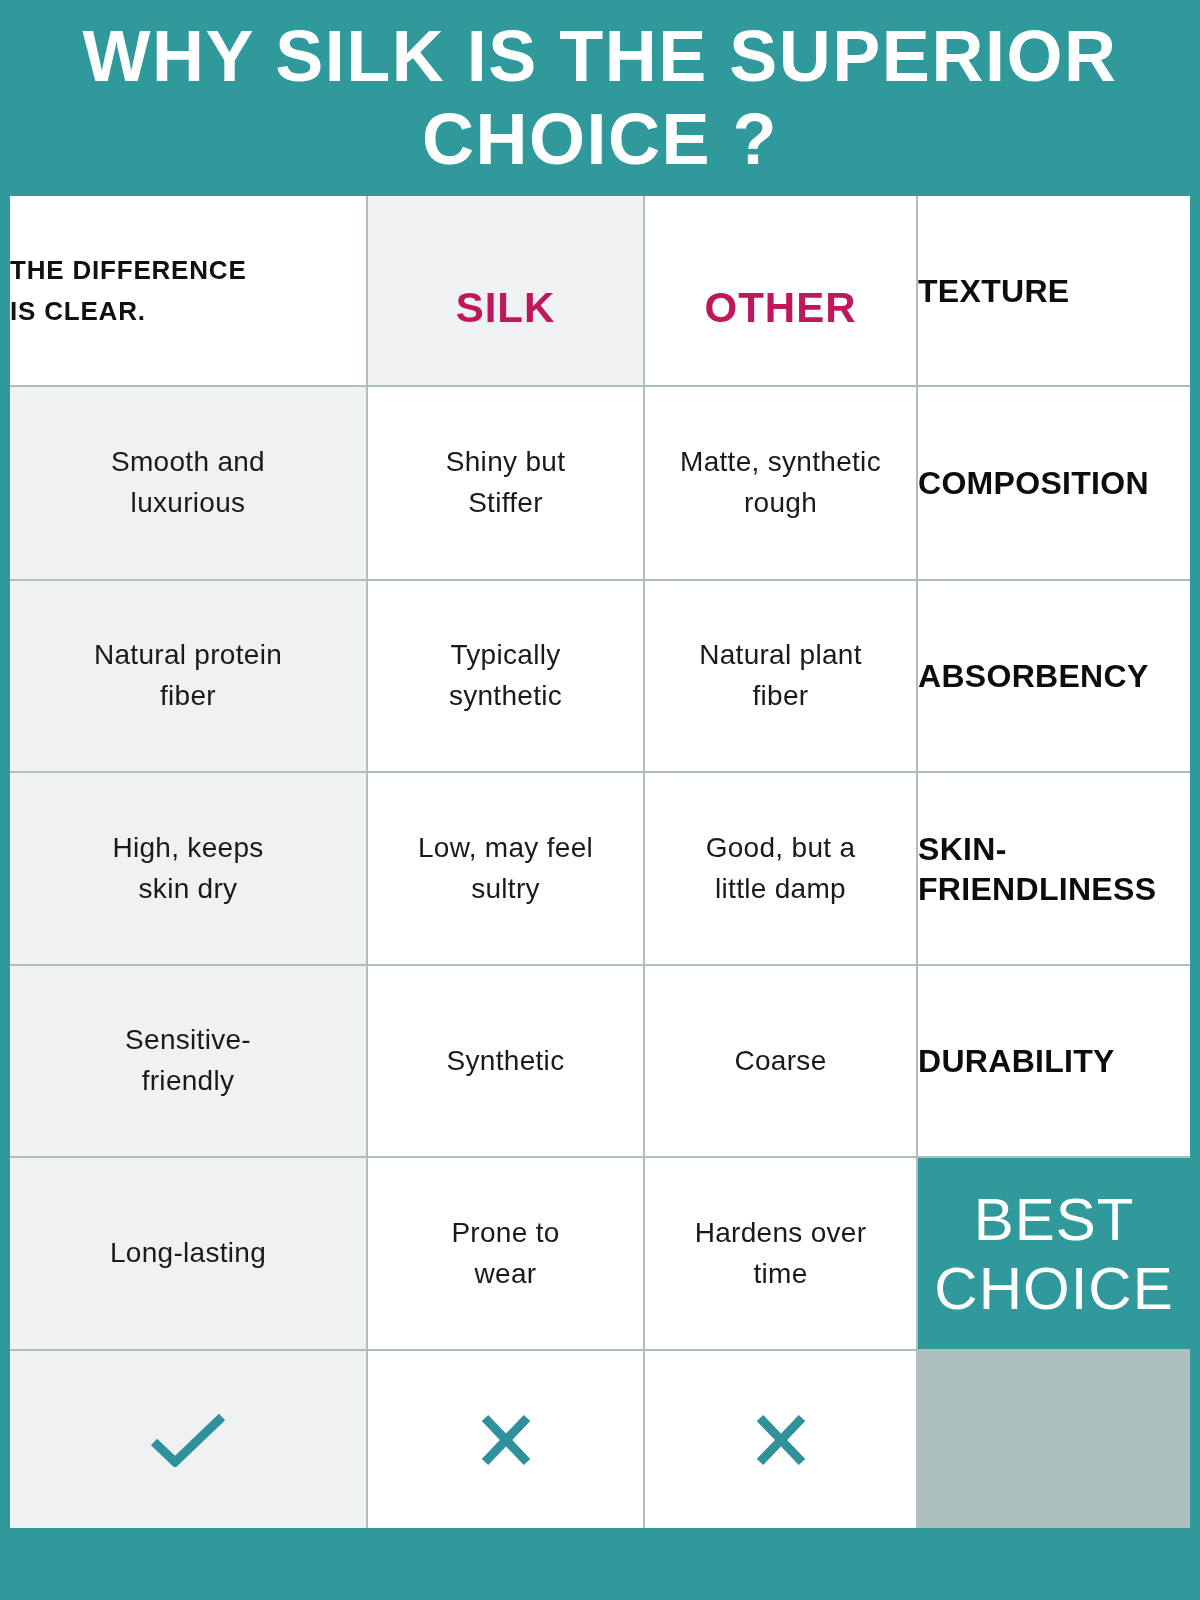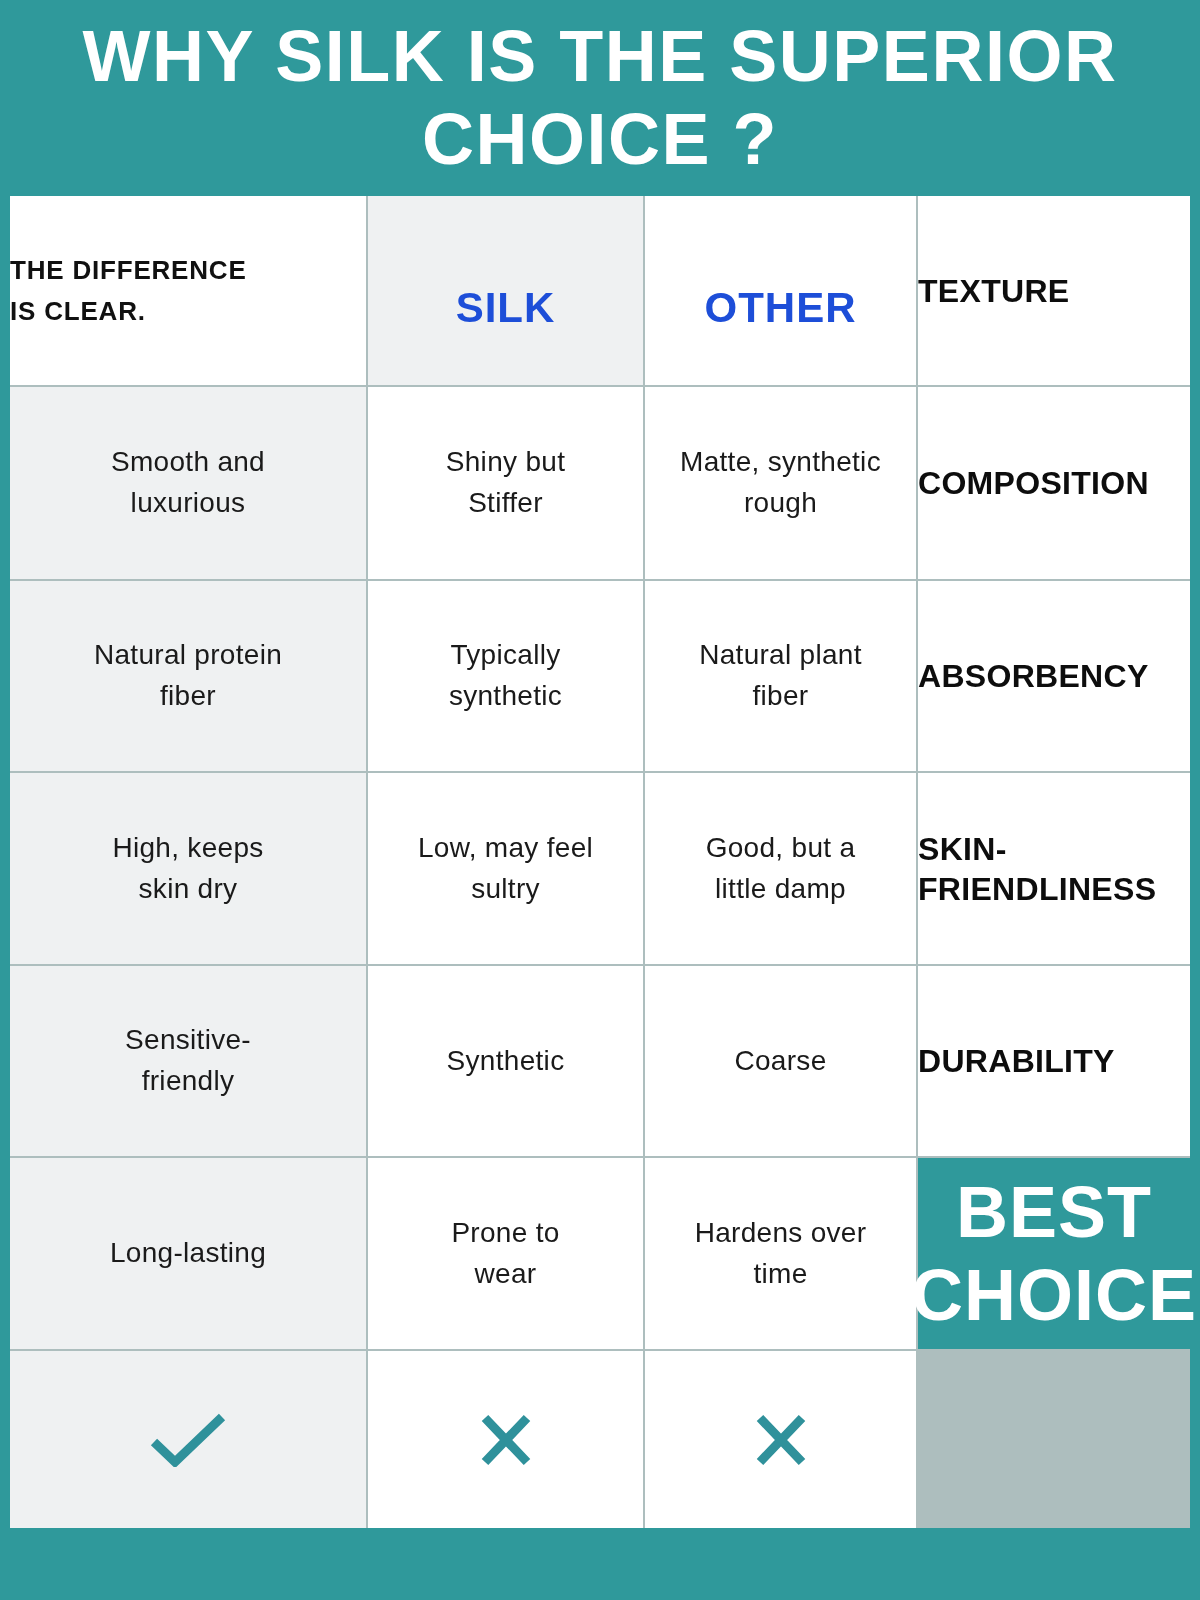--- a/index.html
+++ b/index.html
@@ -36,37 +36,37 @@
   }
   .cell.silk-col { background:#EFF1F2; }
   .cell.label-cell { }
   .cell.center { justify-content:center; text-align:center; }
   .corner-text {
     font-size:26px; font-weight:700; color:#111111;
     letter-spacing:0.8px; line-height:1.55;
     white-space:pre-line;
   }
   .col-head {
-    font-size:42px; font-weight:700; color:#1d4ed8;
+    font-size:42px; font-weight:700; color:#be185d;
     letter-spacing:1px;
     margin-top:35px;
   }
   .row-label {
     font-size:32px; font-weight:700; color:#0d0d0d;
     letter-spacing:0.3px; line-height:1.25;
     white-space:pre-line;
   }
   .value {
     font-size:28px; font-weight:400; color:#1a1a1a;
     line-height:1.45; letter-spacing:0.3px;
     white-space:pre-line;
   }
   .best-cell { background:#2F999B; justify-content:center; }
   .best-label {
-    color:#FFFFFF; font-size:72px; font-weight:700;
+    color:#FFFFFF; font-size:60px; font-weight:400;
     letter-spacing:1px; line-height:1.15; text-align:center;
     white-space:pre-line;
   }
   .mark-svg { display:block; }
 </style>
 </head>
 <body>
 
 <div class="page">
 

